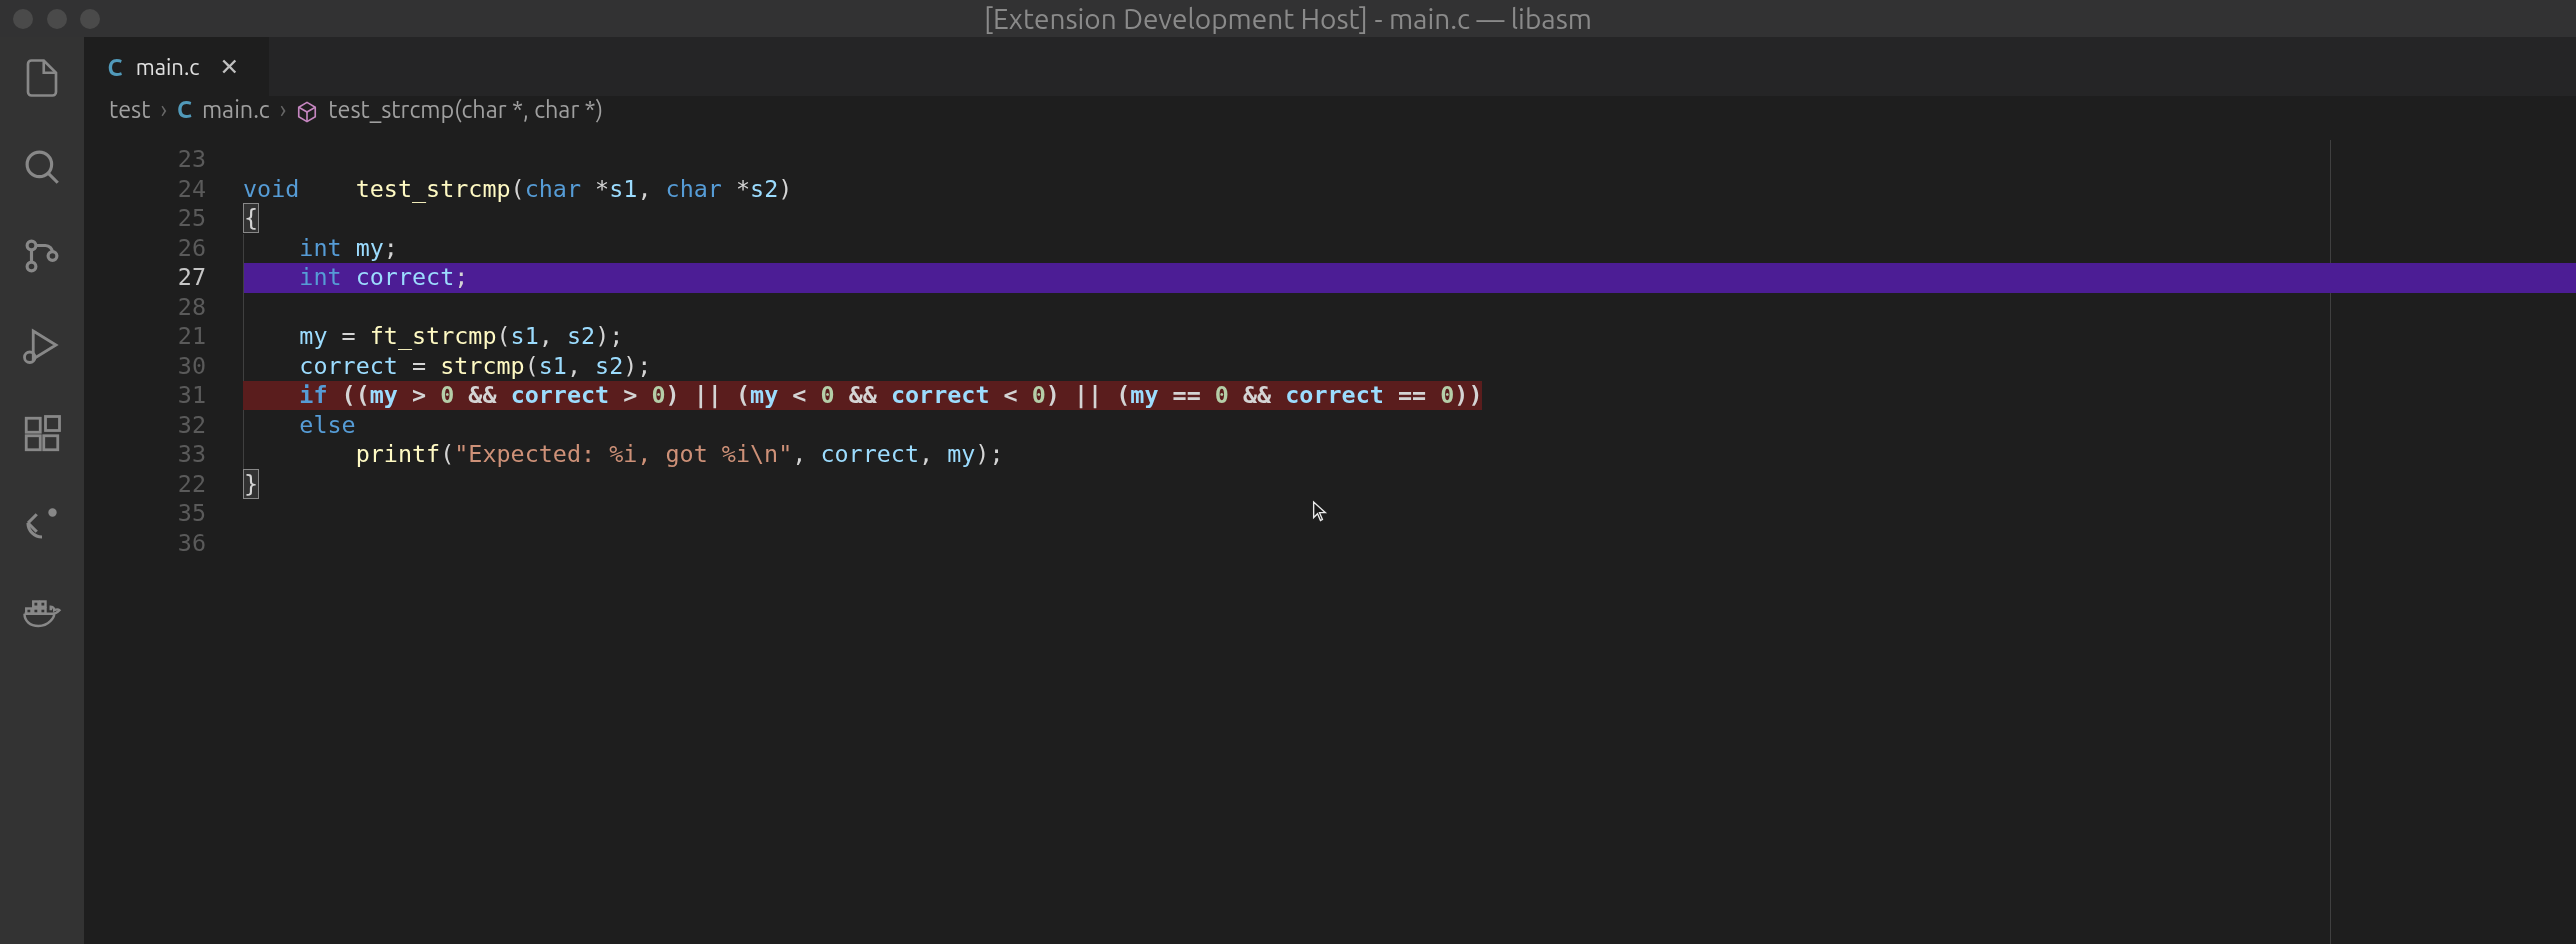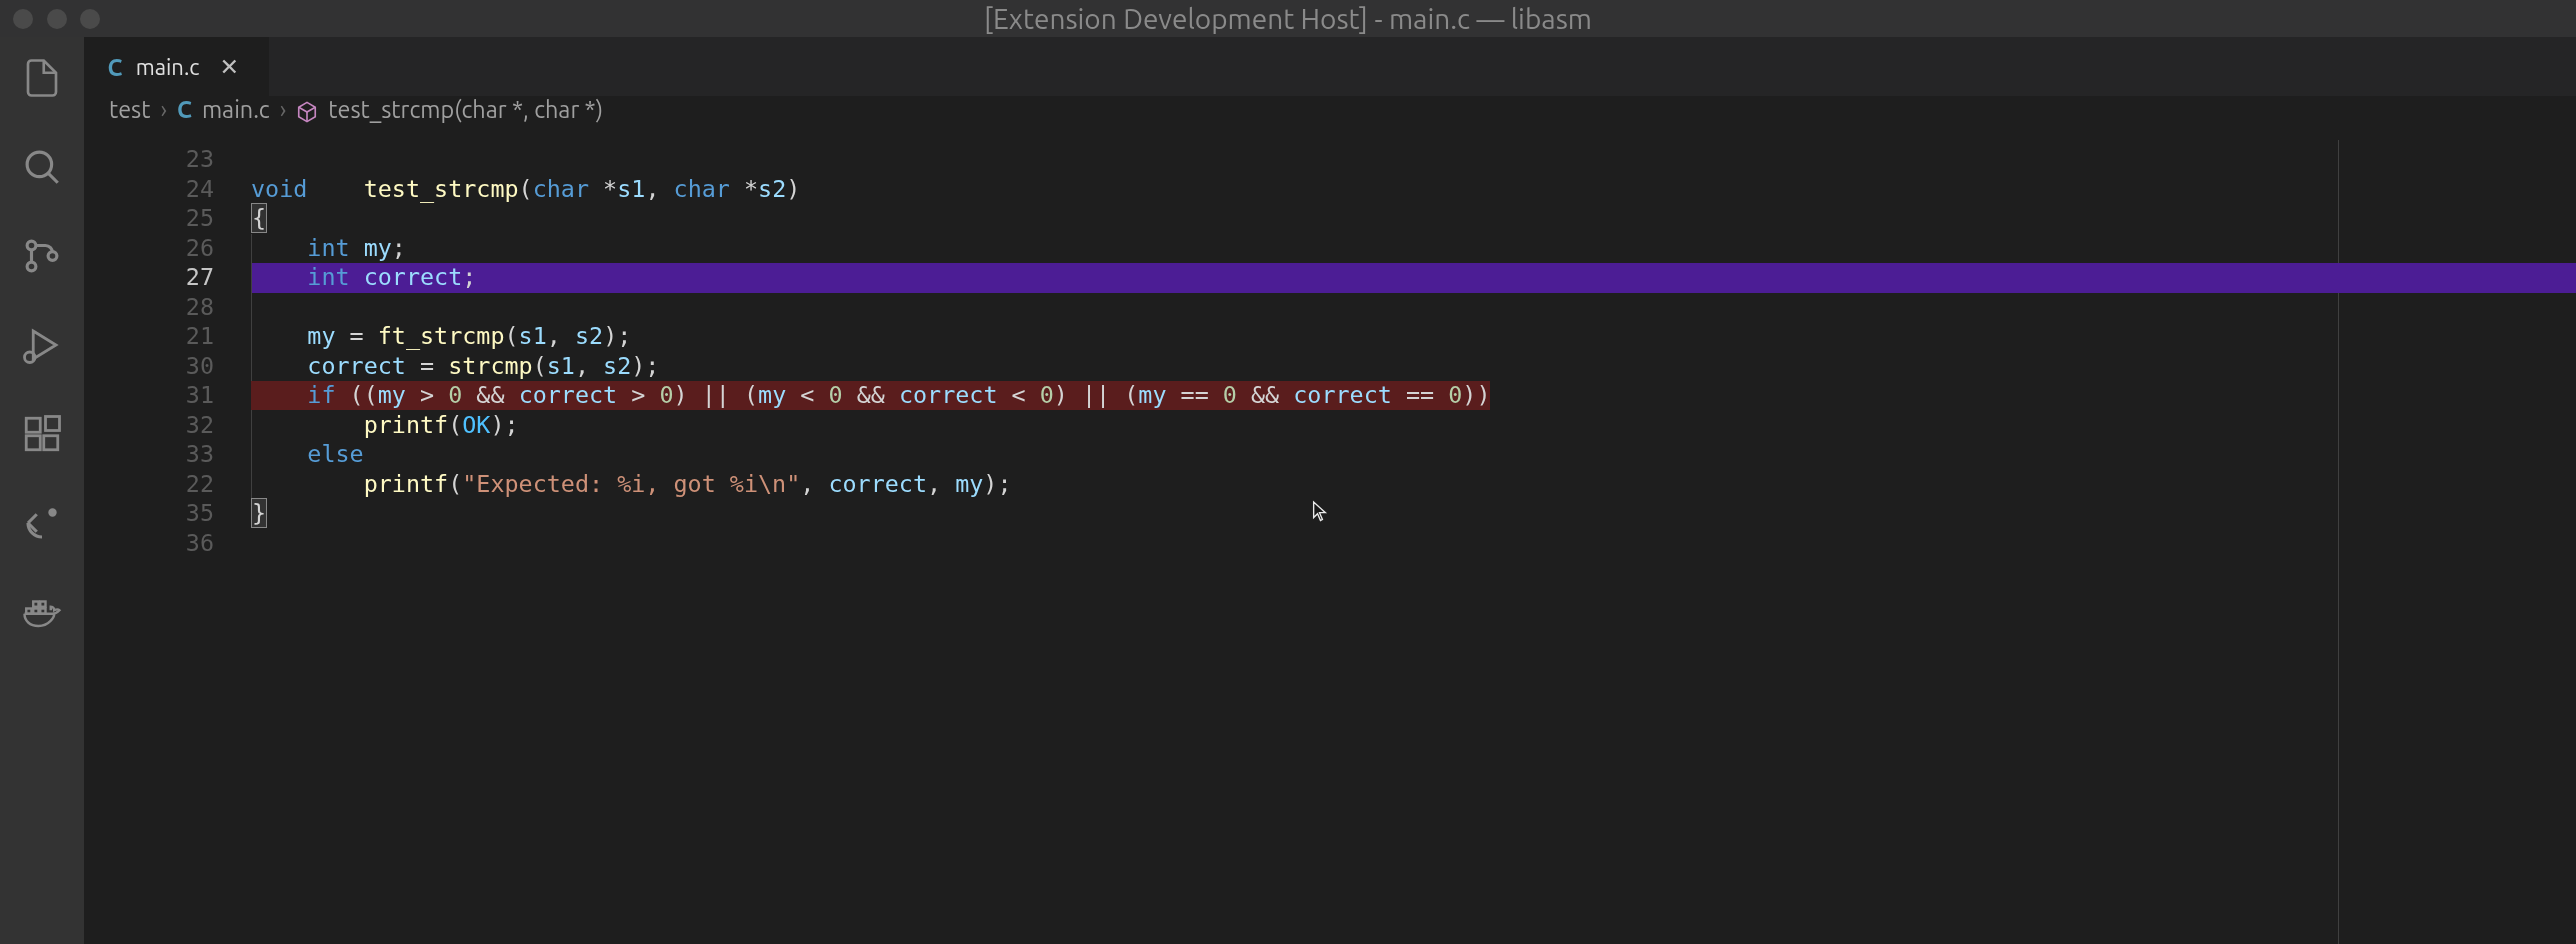--- a/index.html
+++ b/index.html
@@ -23,28 +23,28 @@
 .tab .lang-icon { color: #519aba; font-weight: bold; font-size: 23.4px; }
 .tab .tabname { color: #e0e0e0; }
 .tab .close { color: #c0c0c0; font-size: 23.4px; padding: 3.3px 6.7px; cursor: pointer; font-weight: 300; }
 
 .breadcrumb { height: 44px; display: flex; align-items: flex-start; padding-left: 25px; gap: 10px; font-size: 23.4px; color: #a0a0a0; }
 .breadcrumb .sep { color: #666; }
 .breadcrumb .lang-icon { color: #519aba; font-weight: bold; }
 .breadcrumb .sym-icon { color: #c586c0; }
 .breadcrumb .sym-icon svg { width: 22px; height: 22px; vertical-align: middle; }
 
-.code-container { flex: 1; display: flex; position: relative; font-family: "Menlo", "Monaco", "Consolas", monospace; font-size: 23.4px; line-height: 1.25; padding-left: 8px; }
+.code-container { flex: 1; display: flex; position: relative; font-family: "Menlo", "Monaco", "Consolas", monospace; font-size: 23.4px; line-height: 1.25; }
 .gutter { width: 159px; text-align: right; padding-right: 37px; color: #5a5a5a; user-select: none; padding-top: 5px; }
 .gutter .ln { height: 29.5px; }
 .gutter .ln.cur { color: #c6c6c6; }
 .code { flex: 1; position: relative; padding-top: 5px; }
 .code-line { height: 29.5px; white-space: pre; position: relative; }
 .code-line.current { background: #4c1d95; }
-.code-line.hl { background: #5a1d1d; display:inline-block; padding-right:0; }
+.code-line.hl { background: #5a1d1d; display:inline-block; padding-right:0;font-weight:bold; }
 .code-line .indent-guide { position:absolute; left:0; top:0; bottom:0; border-left:0.8px solid #404040; }
 
 .kw { color: #569cd6; }
 .fn { color: #fef9c3; }
 .var { color: #9cdcfe; }
 .num { color: #b5cea8; }
 .str { color: #ce9178; }
 .def { color: #4fc1ff; }
 .plain { color: #d4d4d4; }
 
@@ -169,21 +169,20 @@
         <div class="ruler"></div>
       <div class="code-line"></div>
           <div class="code-line"><span class="kw">void</span><span class="plain">    </span><span class="fn">test_strcmp</span><span class="plain">(</span><span class="kw">char</span><span class="plain"> *</span><span class="var">s1</span><span class="plain">, </span><span class="kw">char</span><span class="plain"> *</span><span class="var">s2</span><span class="plain">)</span></div>
           <div class="code-line"><span class="plain bracket-match">{</span></div>
           <div class="code-line"><span class="indent-guide"></span><span class="plain">    </span><span class="kw">int</span><span class="plain"> </span><span class="var">my</span><span class="plain">;</span></div>
           <div class="code-line current"><span class="indent-guide"></span><span class="plain">    </span><span class="kw">int</span><span class="plain"> </span><span class="var">correct</span><span class="plain">;</span></div>
           <div class="code-line"><span class="indent-guide"></span></div>
           <div class="code-line"><span class="indent-guide"></span><span class="plain">    </span><span class="var">my</span><span class="plain"> = </span><span class="fn">ft_strcmp</span><span class="plain">(</span><span class="var">s1</span><span class="plain">, </span><span class="var">s2</span><span class="plain">);</span></div>
           <div class="code-line"><span class="indent-guide"></span><span class="plain">    </span><span class="var">correct</span><span class="plain"> = </span><span class="fn">strcmp</span><span class="plain">(</span><span class="var">s1</span><span class="plain">, </span><span class="var">s2</span><span class="plain">);</span></div>
           <div class="code-line"><span class="indent-guide"></span><span class="code-line hl" style="height: auto;"><span class="plain">    </span><span class="kw">if</span><span class="plain"> ((</span><span class="var">my</span><span class="plain"> &gt; </span><span class="num">0</span><span class="plain"> &amp;&amp; </span><span class="var">correct</span><span class="plain"> &gt; </span><span class="num">0</span><span class="plain">) || (</span><span class="var">my</span><span class="plain"> &lt; </span><span class="num">0</span><span class="plain"> &amp;&amp; </span><span class="var">correct</span><span class="plain"> &lt; </span><span class="num">0</span><span class="plain">) || (</span><span class="var">my</span><span class="plain"> == </span><span class="num">0</span><span class="plain"> &amp;&amp; </span><span class="var">correct</span><span class="plain"> == </span><span class="num">0</span><span class="plain">))</span></span></div>
-          <div class="code-line"><span class="indent-guide"></span><span class="plain">        </span><span class="fn">printf</span><span class="plain">(</span><span class="def">OK</span><span class="plain">);</span></div>
           <div class="code-line"><span class="indent-guide"></span><span class="plain">    </span><span class="kw">else</span></div>
           <div class="code-line"><span class="indent-guide"></span><span class="plain">        </span><span class="fn">printf</span><span class="plain">(</span><span class="str">"Expected: %i, got %i\n"</span><span class="plain">, </span><span class="var">correct</span><span class="plain">, </span><span class="var">my</span><span class="plain">);</span></div>
           <div class="code-line"><span class="plain bracket-match">}</span></div>
           <div class="code-line"></div>
         </div>
     </div>
   </div>
 </div>
 
 <div class="cursor-pointer" id="cursor-ptr" style="left: 1311px; top: 500px;">

